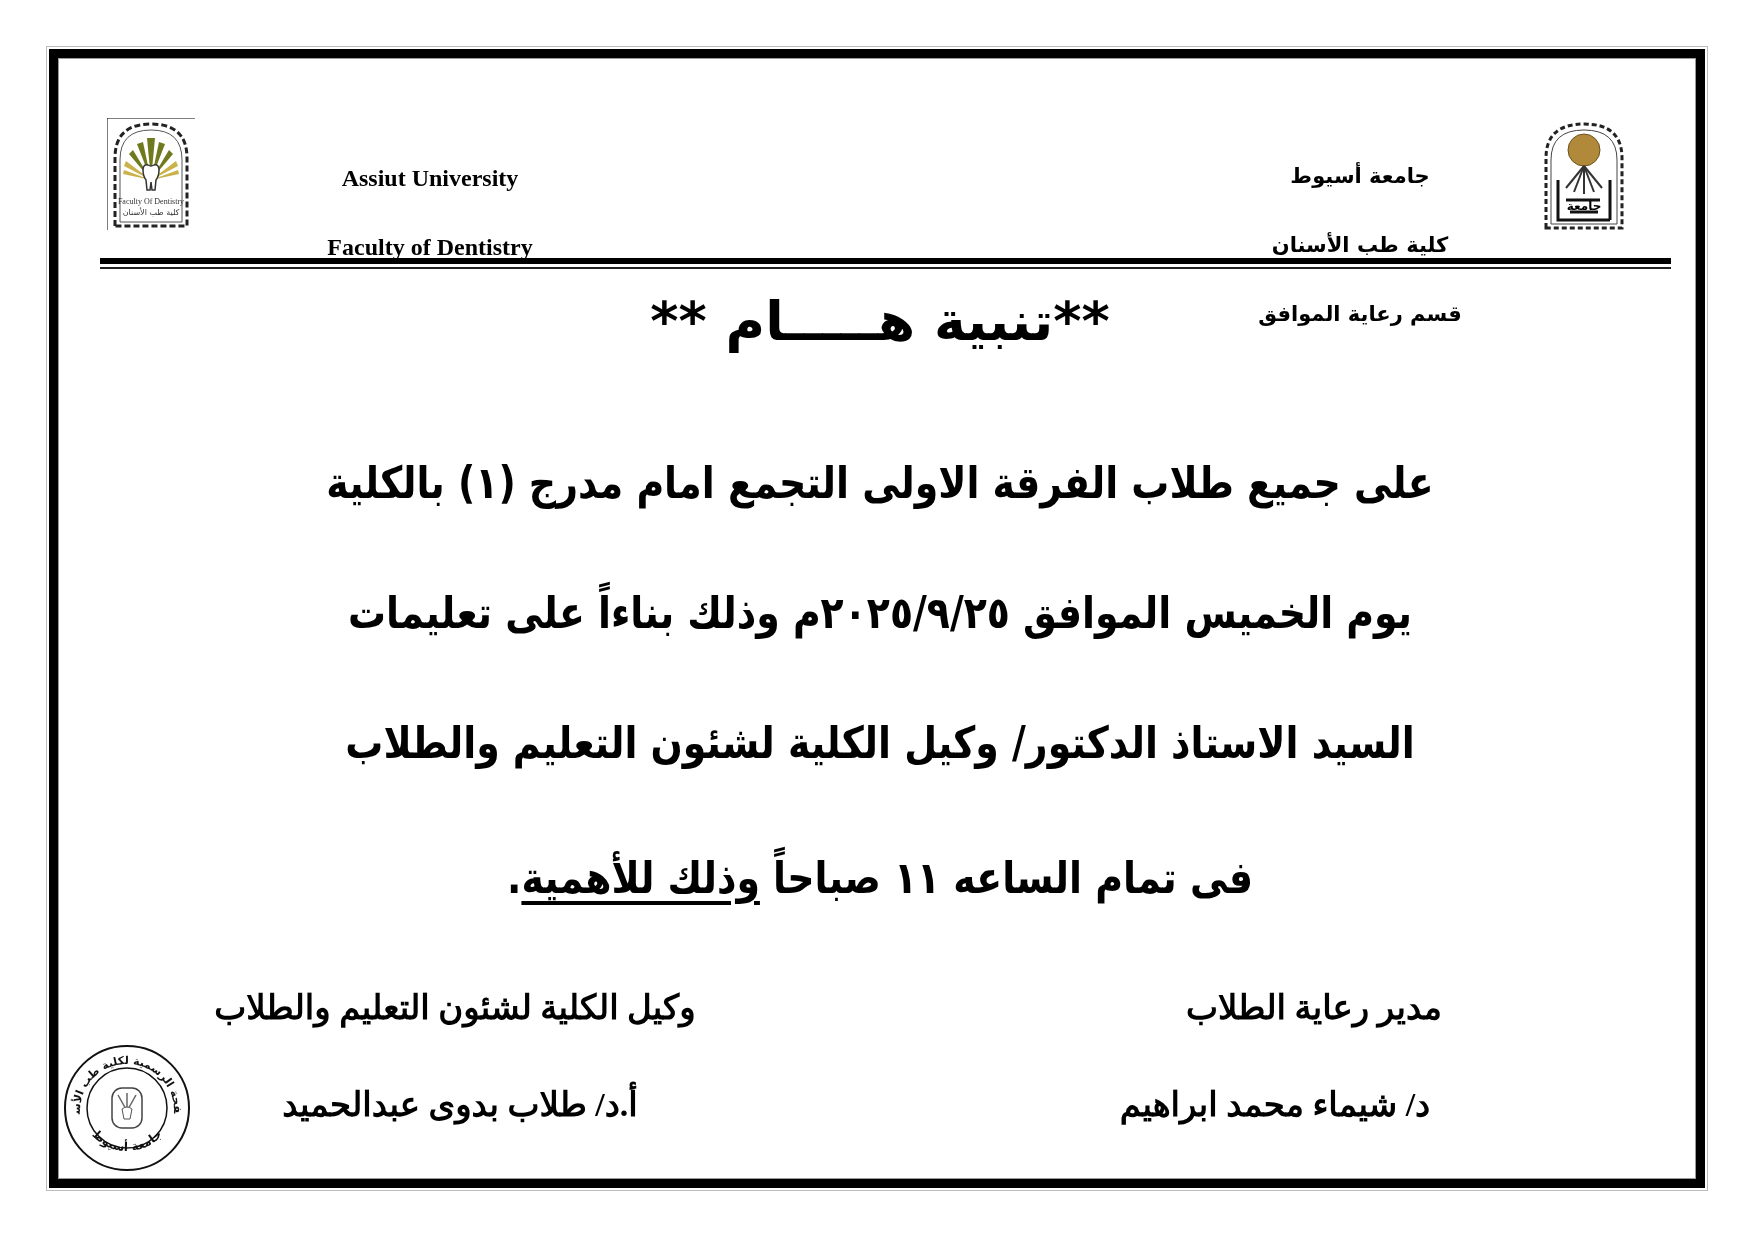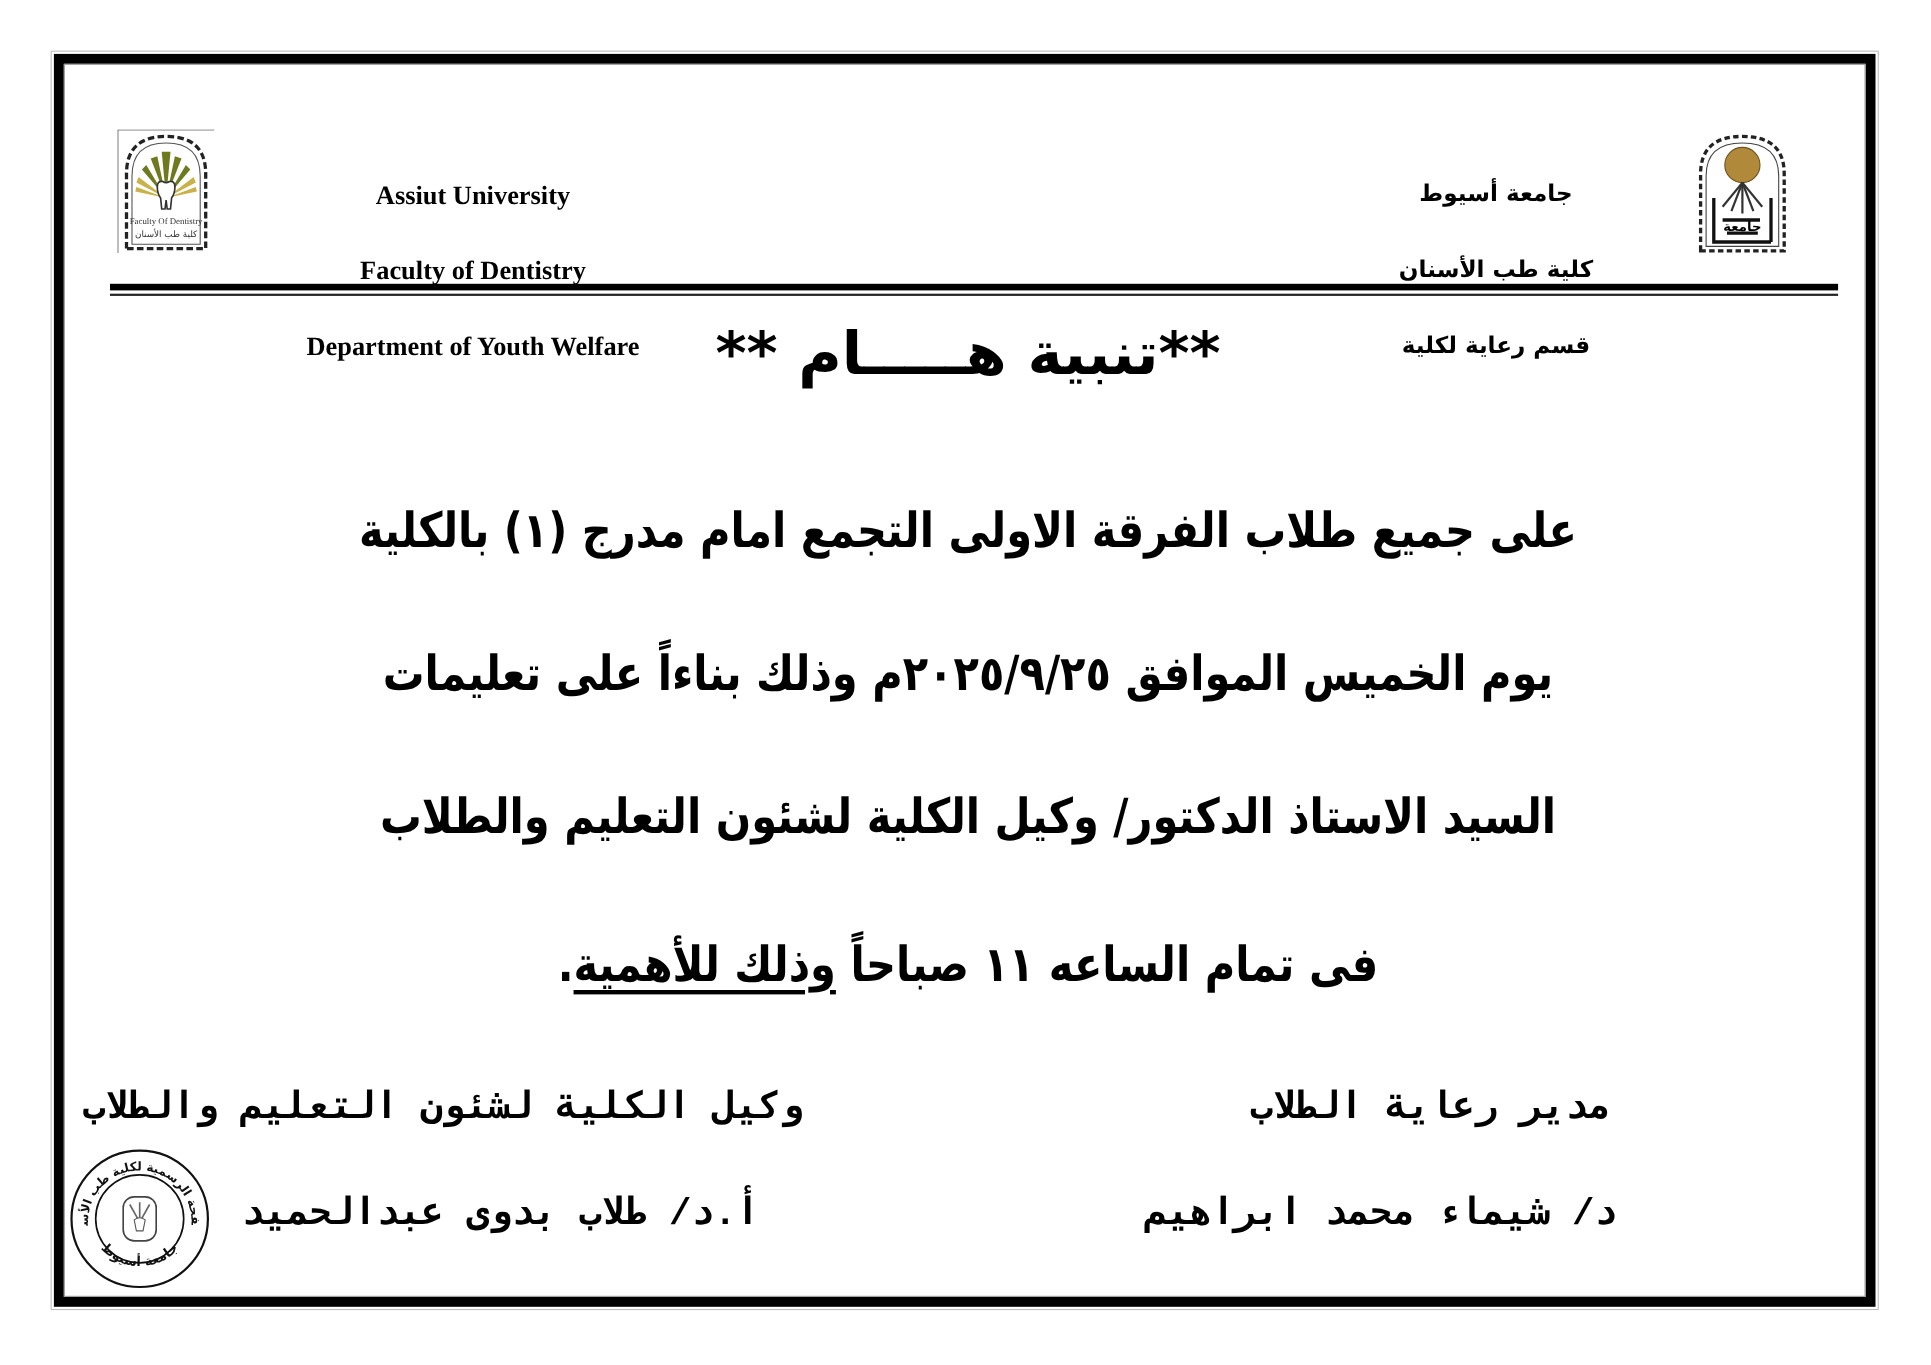--- a/index.html
+++ b/index.html
@@ -31,21 +31,21 @@
            direction:rtl; font-family:"DejaVu Sans", sans-serif; font-weight:bold;
            font-size:54px; line-height:120px; white-space:nowrap; }
 
   .body-line { position:absolute; left:230px; width:1300px; text-align:center; direction:rtl;
                font-family:"DejaVu Sans", sans-serif; font-weight:bold; font-size:44px;
                line-height:70px; white-space:nowrap; transform:scaleX(0.86); transform-origin:center; }
   .l1 { top:448px; } .l2 { top:578px; } .l3 { top:708px; } .l4 { top:843px; }
   .u { text-decoration:underline; text-decoration-thickness:4px; text-underline-offset:8px; }
 
   .sig { position:absolute; text-align:center; direction:rtl;
-         font-family:Liberation Mono, monospace; font-weight:bold; font-size:34px;
+         font-family:Liberation Serif, serif; font-weight:bold; font-size:34px;
          line-height:50px; white-space:nowrap; }
   .sig-left-title { left:180px; top:983px; width:550px; }
   .sig-left-name  { left:230px; top:1080px; width:460px; }
   .sig-right-title{ left:1144px; top:983px; width:300px;margin-left:20px; }
   .sig-right-name { left:1080px; top:1080px; width:390px;text-align:center; }
 
   .stamp { position:absolute; left:62px; top:1043px; width:130px; height:130px; }
 </style>
 </head>
 <body>
@@ -75,27 +75,26 @@
     </g>
     <path d="M36,52 Q36,46 41,47 Q44,49 47,47 Q52,46 52,52 Q52,58 49,62 L48,72 L45,72 L44,64 L43,72 L40,72 L39,62 Q36,58 36,52 Z" fill="#fff" stroke="#333" stroke-width="1.5"></path>
     <text x="44" y="86" font-size="8" text-anchor="middle" font-family="Liberation Serif, serif" fill="#333">Faculty Of Dentistry</text>
     <text x="44" y="97" font-size="8" text-anchor="middle" font-family="DejaVu Sans, sans-serif" fill="#333">كلية طب الأسنان</text>
   </svg>
 </div>
 
 <div class="hdr-en">
   <div>Assiut University</div>
   <div>Faculty of Dentistry</div>
-  <div>Department of Youth Welfare</div>
 </div>
 
 <div class="hdr-ar">
   <div>جامعة أسيوط</div>
   <div>كلية طب الأسنان</div>
-  <div>قسم رعاية لكلية</div>
+  <div>قسم رعاية الموافق</div>
 </div>
 
 <div class="logo logo-right">
   <svg width="88" height="112" viewBox="0 0 88 112">
     <path d="M6,108 L6,38 Q6,4 44,4 Q82,4 82,38 L82,108 Z" fill="#fff" stroke="#222" stroke-width="3" stroke-dasharray="5 3"></path>
     <path d="M11,104 L11,40 Q11,10 44,10 Q77,10 77,40 L77,104 Z" fill="#fff" stroke="#444" stroke-width="1"></path>
     <circle cx="44" cy="30" r="16" fill="#b08a3a" stroke="#6b5320" stroke-width="1"></circle>
     <g stroke="#333" stroke-width="2">
       <line x1="44" y1="46" x2="26" y2="68"></line>
       <line x1="44" y1="46" x2="34" y2="72"></line>

